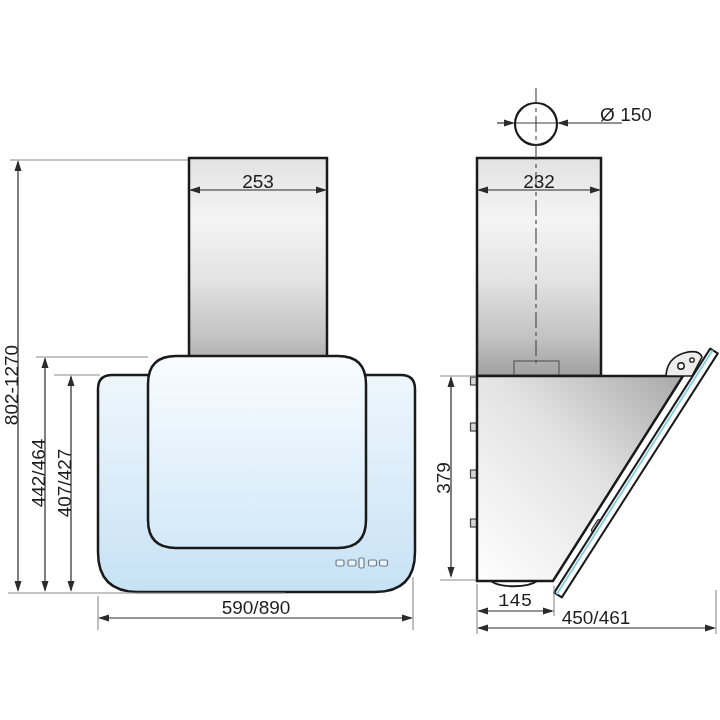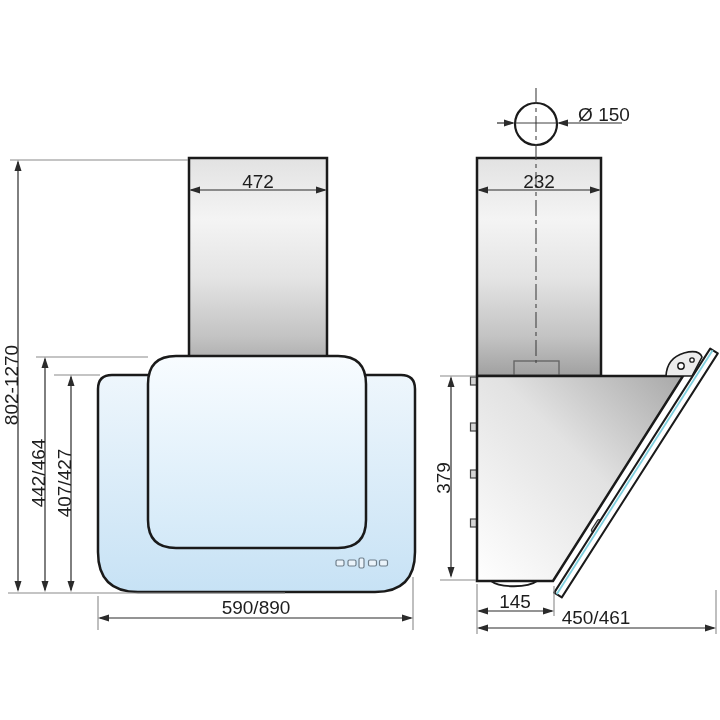--- a/index.html
+++ b/index.html
@@ -128,25 +128,25 @@
     <line x1="479" y1="611" x2="552" y2="611"></line>
     <polygon points="477,611 488,607.5 488,614.5" stroke="none"></polygon>
     <polygon points="554,611 543,607.5 543,614.5" stroke="none"></polygon>
 
     <line x1="479" y1="628" x2="714" y2="628"></line>
     <polygon points="477,628 488,624.5 488,631.5" stroke="none"></polygon>
     <polygon points="716,628 705,624.5 705,631.5" stroke="none"></polygon>
   </g>
 </svg>
 
-<div class="lbl" style="left:258px;top:181px;">472</div>
+<div class="lbl" style="left:258px;top:181px;">253</div>
 <div class="lbl rot" style="left:11px;top:385px;">802-1270</div>
 <div class="lbl rot" style="left:38px;top:473px;">442/464</div>
 <div class="lbl rot" style="left:64px;top:483px;">407/427</div>
 <div class="lbl" style="left:256px;top:607px;">590/890</div>
 
-<div class="lbl" style="left:604px;top:114px;">Ø 150</div>
+<div class="lbl" style="left:626px;top:114px;">Ø 150</div>
 <div class="lbl" style="left:539px;top:181px;text-align:right;">232</div>
 <div class="lbl rot" style="left:443px;top:478px;">379</div>
-<div class="lbl" style="left:515px;top:601px;">145</div>
+<div class="lbl" style="left:515px;top:601px;font-family:Liberation Mono, monospace;">145</div>
 <div class="lbl" style="left:596px;top:617px;">450/461</div>
 
 </div>
 
 </body></html>

